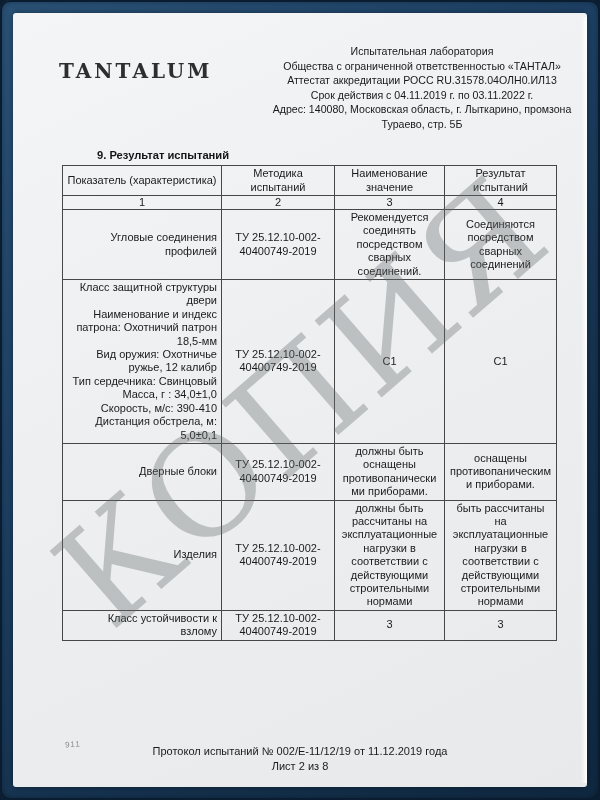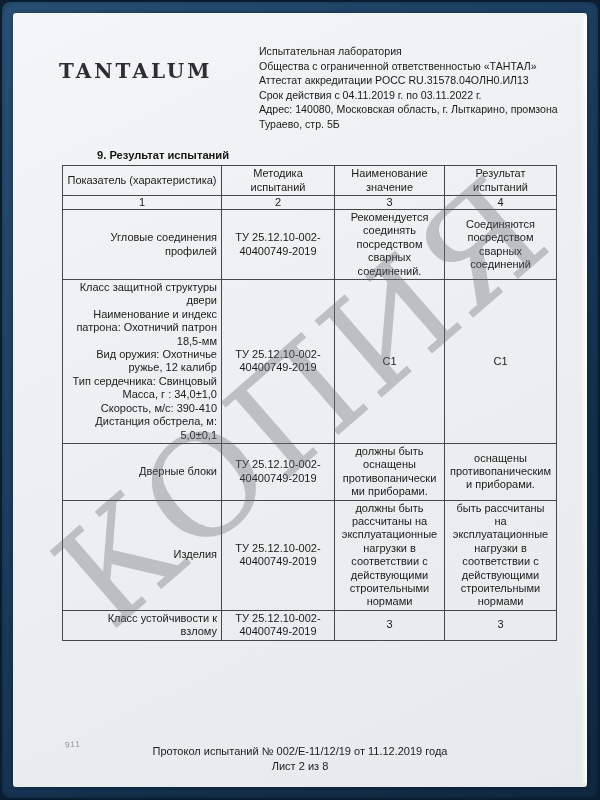--- a/index.html
+++ b/index.html
@@ -29,21 +29,21 @@
 
   .logo {
     position:absolute; left:46px; top:46px;
     font-family:"DejaVu Serif", serif;
     font-size:20px; letter-spacing:3px; color:#2e2e31; font-weight:700;
     white-space:nowrap;
   }
 
   .letterhead {
     position:absolute; left:246px; top:31px; width:326px;
-    text-align:left; font-size:10.6px; line-height:14.6px; color:#191919;
+    text-align:center; font-size:10.6px; line-height:14.6px; color:#191919;
   }
 
   .section-title {
     position:absolute; left:84px; top:136px;
     font-size:11.2px; font-weight:bold; color:#151515;
   }
 
   .doc-table {
     position:absolute; left:49px; top:152px; width:494px;
     border-collapse:collapse; table-layout:fixed;

